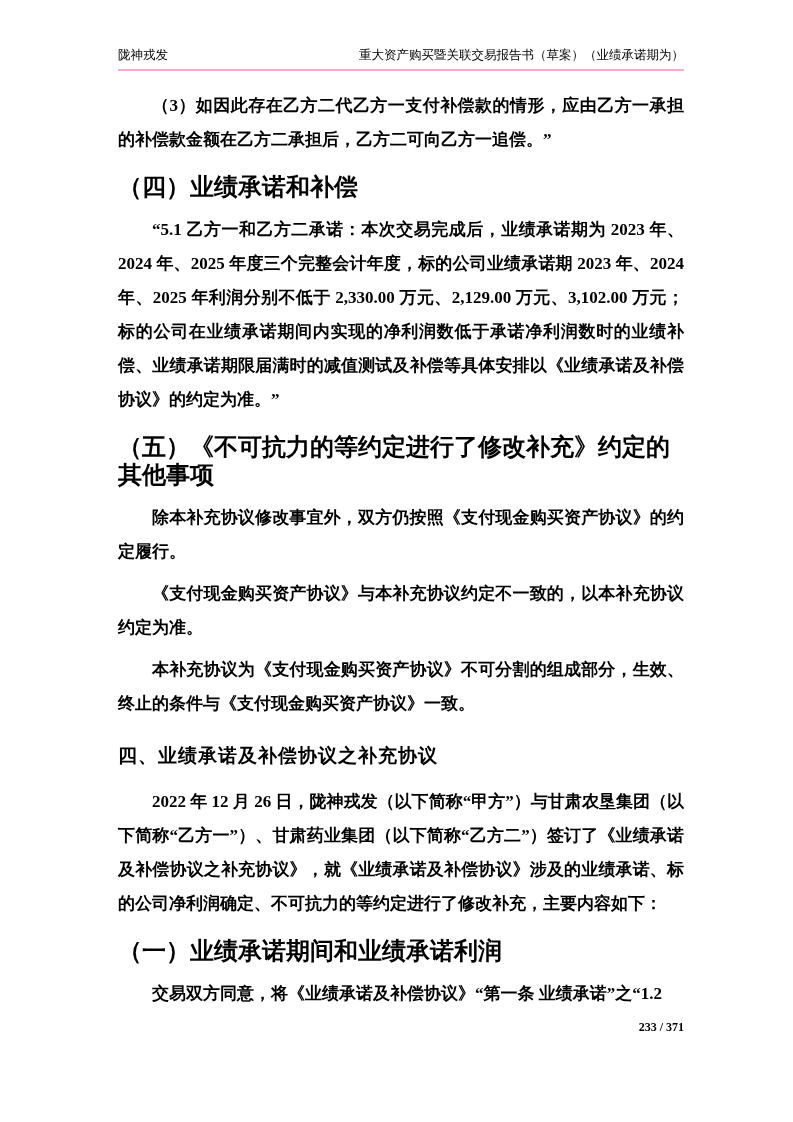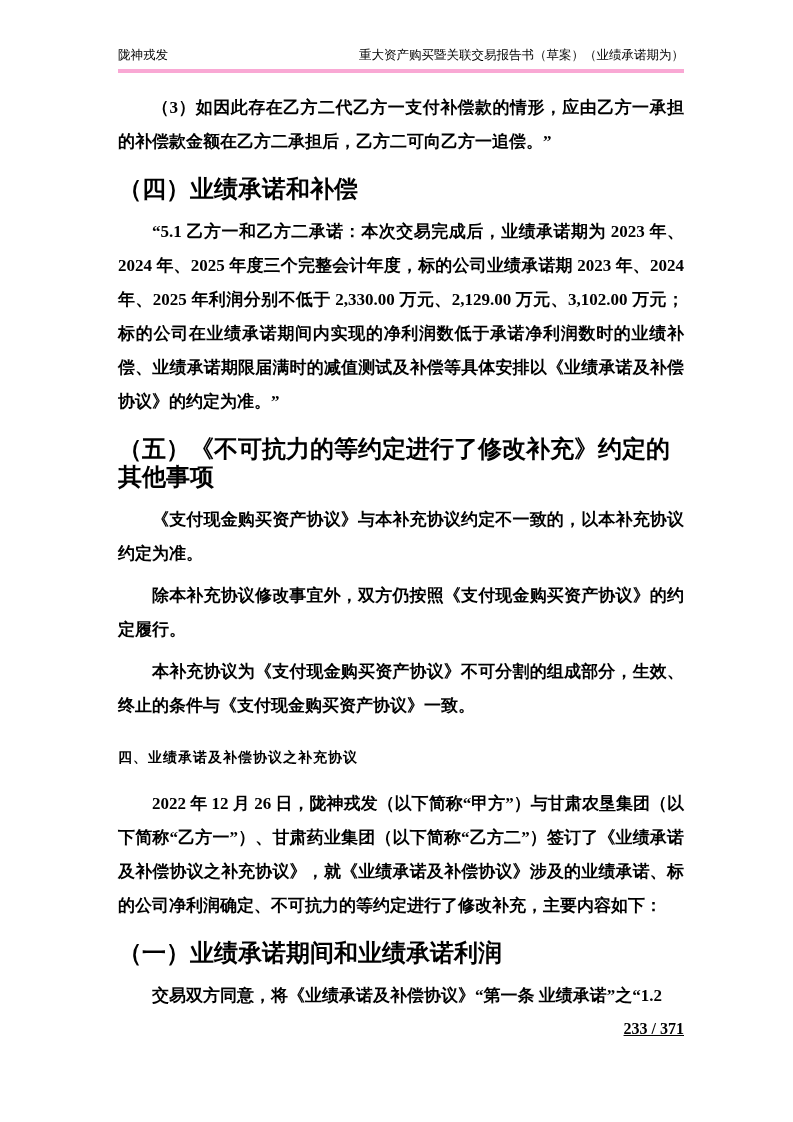--- a/index.html
+++ b/index.html
@@ -19,21 +19,21 @@
     top: 46px;
     width: 566px;
   }
   .page-header {
     display: flex;
     justify-content: space-between;
     align-items: flex-end;
     font-size: 12.5px;
     line-height: 18px;
     padding-bottom: 5px;
-    border-bottom: 4px solid #f9a8d4;
+    border-bottom: 2px solid #f9a8d4;
   }
   .page-header .hdr-left { white-space: nowrap; }
   .page-header .hdr-right { white-space: nowrap; }
   main.doc-body {
     margin-top: 18px;
     font-weight: bold;
     text-align: justify;
     font-size: 17px;
     line-height: 34px;
   }
@@ -42,36 +42,35 @@
     text-indent: 2em;
   }
   .h2 {
     font-size: 24px;
     line-height: 28px;
     font-weight: bold;
     margin: 16px 0 12px 0;
     text-align: left;
   }
   .h1 {
-    font-size: 14px;
+    font-size: 19px;
     line-height: 30px;
     font-weight: bold;
     margin: 20px 0 14px 0;
     text-align: left;
     letter-spacing: 1px;
   }
   .page-footer {
     position: absolute;
     left: 118px;
     top: 1020px;
     width: 566px;
     text-align: right;
-    font-size: 16px;
+    font-size: 12px;
     font-weight: bold;
-    text-decoration: underline;
   }
 </style>
 </head>
 <body>
 
 <div class="page">
   <div class="content">
 
     <header class="page-header">
       <span class="hdr-left">陇神戎发</span>
@@ -81,23 +80,23 @@
     <main class="doc-body">
       <p class="para">（3）如因此存在乙方二代乙方一支付补偿款的情形，应由乙方一承担的补偿款金额在乙方二承担后，乙方二可向乙方一追偿。”</p>
 
       <h3 class="h2">（四）业绩承诺和补偿</h3>
 
 
       <p class="para">“5.1 乙方一和乙方二承诺：本次交易完成后，业绩承诺期为 2023 年、2024 年、2025 年度三个完整会计年度，标的公司业绩承诺期 2023 年、2024 年、2025 年利润分别不低于 2,330.00 万元、2,129.00 万元、3,102.00 万元；标的公司在业绩承诺期间内实现的净利润数低于承诺净利润数时的业绩补偿、业绩承诺期限届满时的减值测试及补偿等具体安排以《业绩承诺及补偿协议》的约定为准。”</p>
 
       <h3 class="h2">（五）《不可抗力的等约定进行了修改补充》约定的其他事项</h3>
 
+      <p class="para">除本补充协议修改事宜外，双方仍按照《支付现金购买资产协议》的约定履行。</p>
+
       <p class="para">《支付现金购买资产协议》与本补充协议约定不一致的，以本补充协议约定为准。</p>
-
-      <p class="para">除本补充协议修改事宜外，双方仍按照《支付现金购买资产协议》的约定履行。</p>
 
       <p class="para">本补充协议为《支付现金购买资产协议》不可分割的组成部分，生效、终止的条件与《支付现金购买资产协议》一致。</p>
 
       <h2 class="h1">四、业绩承诺及补偿协议之补充协议</h2>
 
       <p class="para">2022 年 12 月 26 日，陇神戎发（以下简称“甲方”）与甘肃农垦集团（以下简称“乙方一”）、甘肃药业集团（以下简称“乙方二”）签订了《业绩承诺及补偿协议之补充协议》，就《业绩承诺及补偿协议》涉及的业绩承诺、标的公司净利润确定、不可抗力的等约定进行了修改补充，主要内容如下：</p>
 
       <h3 class="h2">（一）业绩承诺期间和业绩承诺利润</h3>
 
       <p class="para">交易双方同意，将《业绩承诺及补偿协议》“第一条 业绩承诺”之“1.2</p>

